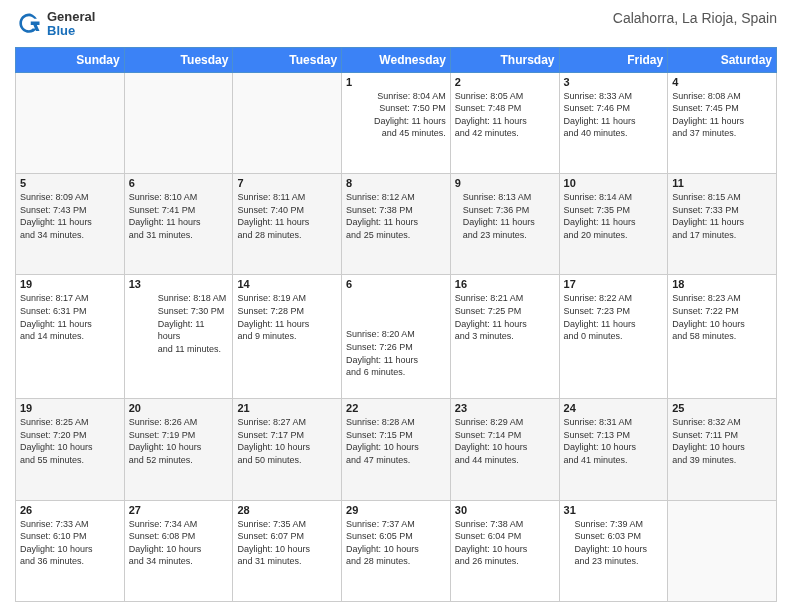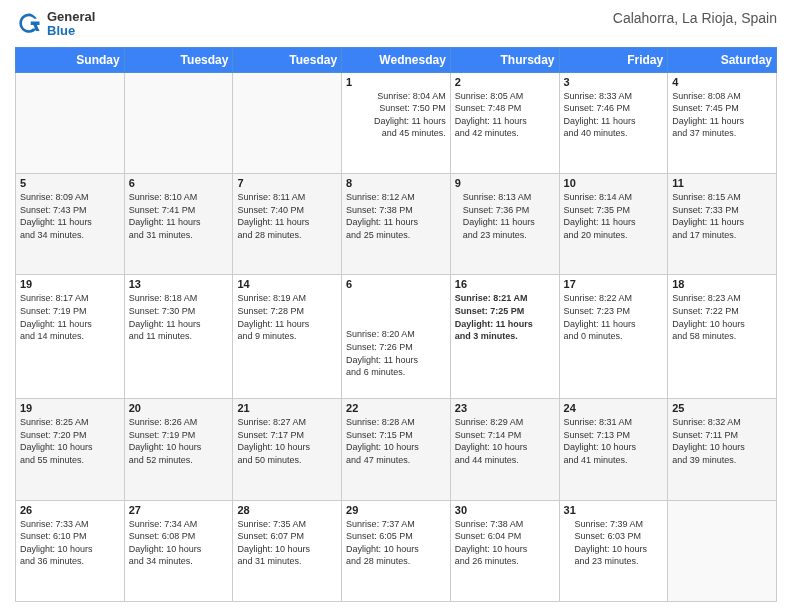--- a/index.html
+++ b/index.html
@@ -214,48 +214,48 @@
             <div class="day-info" style="white-space: pre-line;">Sunrise: 8:15 AM
 Sunset: 7:33 PM
 Daylight: 11 hours
 and 17 minutes.</div>
           </td>
         </tr>
         <tr>
           <td>
             <div class="day-number">19</div>
             <div class="day-info" style="white-space: pre-line;">Sunrise: 8:17 AM
-Sunset: 7:19 PM
+Sunset: 6:31 PM
 Daylight: 11 hours
 and 14 minutes.</div>
           </td>
           <td>
             <div class="day-number">13</div>
-            <div class="day-info" style="white-space: pre-line;">Sunrise: 8:18 AM
+            <div class="day-info" style="white-space: pre-line; margin-left: 29px;">Sunrise: 8:18 AM
 Sunset: 7:30 PM
 Daylight: 11 hours
 and 11 minutes.</div>
           </td>
           <td>
             <div class="day-number">14</div>
             <div class="day-info" style="white-space: pre-line;">Sunrise: 8:19 AM
 Sunset: 7:28 PM
 Daylight: 11 hours
 and 9 minutes.</div>
           </td>
           <td>
             <div class="day-number">6</div>
             <div class="day-info" style="white-space: pre-line; margin-top: 38px;">Sunrise: 8:20 AM
 Sunset: 7:26 PM
 Daylight: 11 hours
 and 6 minutes.</div>
           </td>
           <td>
             <div class="day-number">16</div>
-            <div class="day-info" style="white-space: pre-line; font-weight: bold;">Sunrise: 8:21 AM
+            <div class="day-info" style="white-space: pre-line;">Sunrise: 8:21 AM
 Sunset: 7:25 PM
 Daylight: 11 hours
 and 3 minutes.</div>
           </td>
           <td>
             <div class="day-number">17</div>
             <div class="day-info" style="white-space: pre-line;">Sunrise: 8:22 AM
 Sunset: 7:23 PM
 Daylight: 11 hours
 and 0 minutes.</div>

